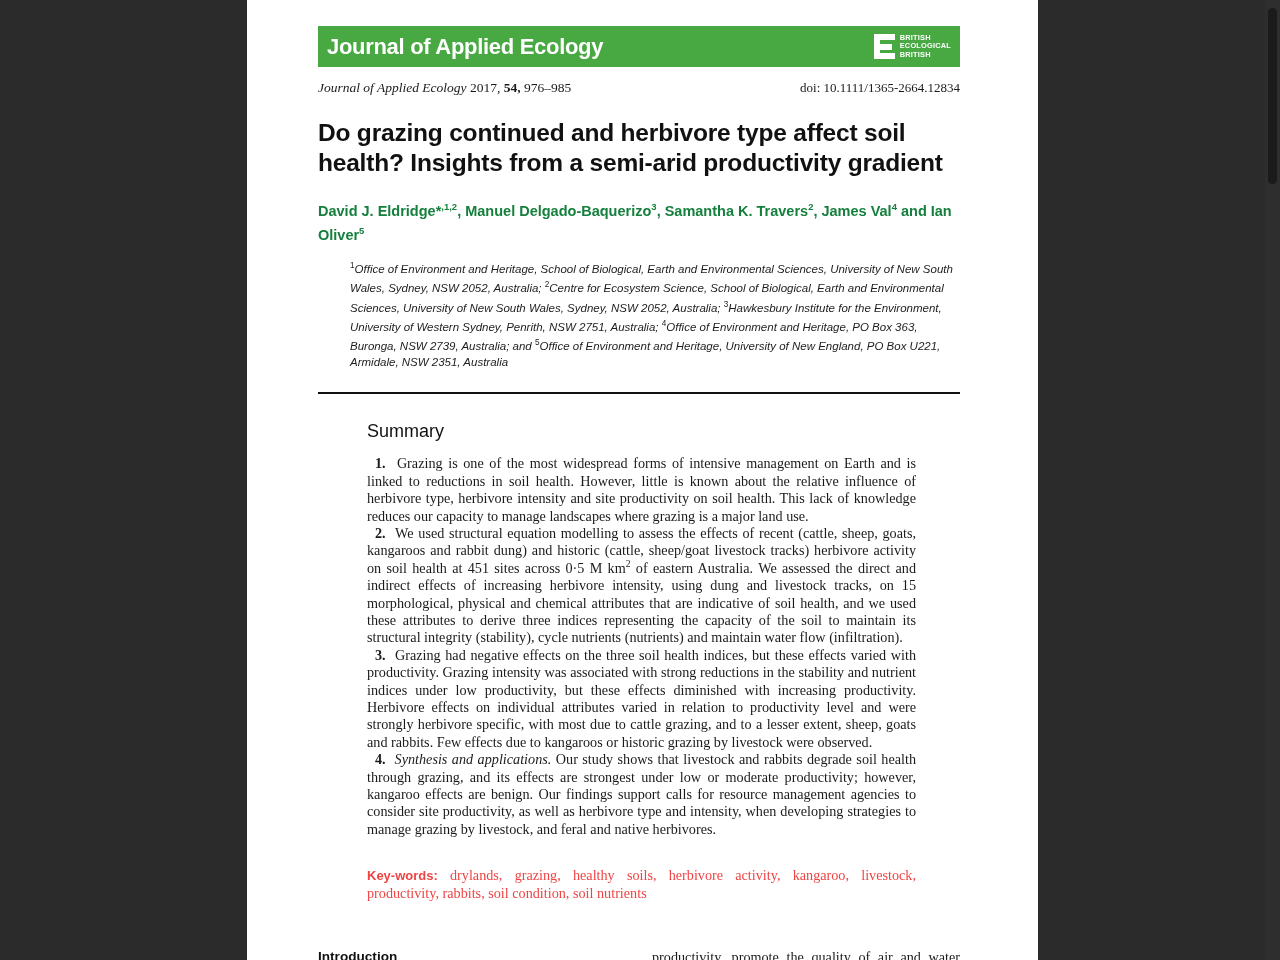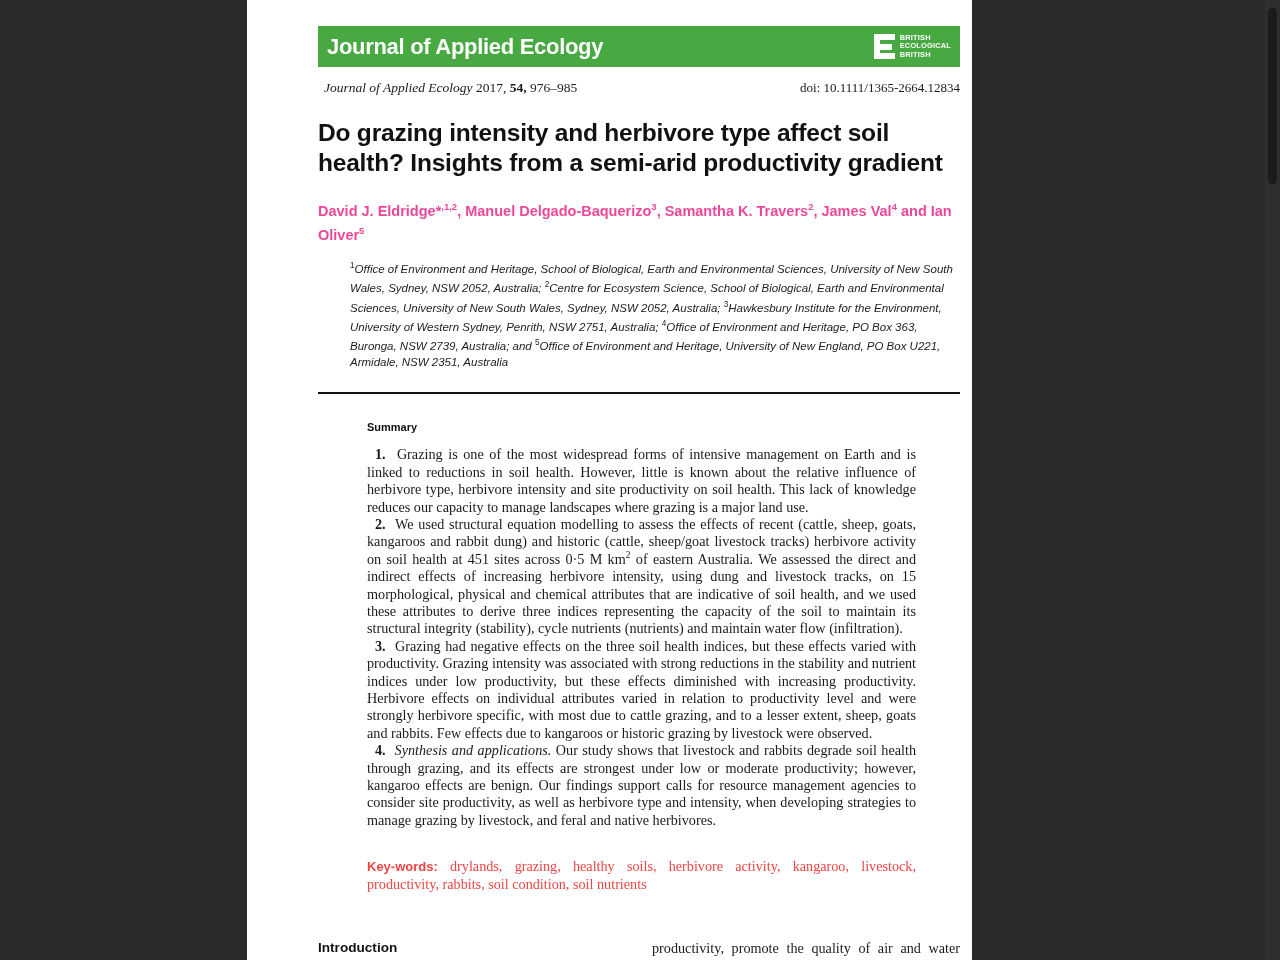--- a/index.html
+++ b/index.html
@@ -38,21 +38,21 @@
     height: 176px;
     border-radius: 5px;
     background: #1b1b1b;
   }
 
   
   #page {
     position: absolute;
     left: 247px;
     top: 0;
-    width: 725px;
+    width: 791px;
     height: 960px;
     background: #ffffff;
     overflow: hidden;
   }
   .page-inner {
     position: absolute;
     left: 71px;
     top: 0;
     width: 642px;
   }
@@ -106,21 +106,20 @@
   }
 
   
   .citation-row {
     display: flex;
     justify-content: space-between;
     align-items: baseline;
     margin-top: 13px;
     font-size: 13.5px;
     color: #1a1a1a;
-    margin-left: 6px;
   }
   .citation-left em { font-style: italic; }
   .citation-left b  { font-weight: bold; }
   .citation-doi { font-size: 13px; }
 
   
   .article-title {
     font-family: "Liberation Sans", sans-serif;
     font-weight: bold;
     font-size: 24.5px;
@@ -129,21 +128,21 @@
     margin-top: 22px;
     letter-spacing: -0.2px;
   }
 
   
   .authors {
     font-family: "Liberation Sans", sans-serif;
     font-weight: bold;
     font-size: 14.5px;
     line-height: 20px;
-    color: #ec4899;
+    color: #15803d;
     margin-top: 19px;
   }
   .authors sup { font-size: 9.5px; vertical-align: super; }
 
   
   .affiliations {
     font-family: "Liberation Sans", sans-serif;
     font-style: italic;
     font-size: 11.5px;
     line-height: 15.6px;
@@ -163,22 +162,22 @@
   }
 
   
   .summary-block {
     margin-top: 27px;
     margin-left: 49px;
     width: 549px;
   }
   .summary-heading {
     font-family: "Liberation Sans", sans-serif;
-    font-weight: bold;
-    font-size: 11px;
+    font-weight: normal;
+    font-size: 18px;
     color: #111111;
     margin-bottom: 13px;
   }
   .summary-para {
     font-size: 14.2px;
     line-height: 17.4px;
     color: #1a1a1a;
     text-align: justify;
     text-indent: 8px;
     margin: 0;
@@ -247,21 +246,21 @@
 
       <div class="citation-row">
         <div class="citation-left"><em>Journal of Applied Ecology</em>
           <span>2017,</span>
           <b>54,</b>
           <span>976–985</span>
         </div>
         <div class="citation-doi">doi: 10.1111/1365-2664.12834</div>
       </div>
 
-      <h1 class="article-title">Do grazing intensity and herbivore type affect soil health? Insights from a semi-arid productivity gradient</h1>
+      <h1 class="article-title">Do grazing continued and herbivore type affect soil health? Insights from a semi-arid productivity gradient</h1>
 
       <div class="authors">David J. Eldridge*<sup>,1,2</sup>, Manuel Delgado-Baquerizo<sup>3</sup>, Samantha K. Travers<sup>2</sup>, James Val<sup>4</sup> and Ian Oliver<sup>5</sup></div>
 
       <div class="affiliations"><sup>1</sup>Office of Environment and Heritage, School of Biological, Earth and Environmental Sciences, University of New South Wales, Sydney, NSW 2052, Australia; <sup>2</sup>Centre for Ecosystem Science, School of Biological, Earth and Environmental Sciences, University of New South Wales, Sydney, NSW 2052, Australia; <sup>3</sup>Hawkesbury Institute for the Environment, University of Western Sydney, Penrith, NSW 2751, Australia; <sup>4</sup>Office of Environment and Heritage, PO Box 363, Buronga, NSW 2739, Australia; and <sup>5</sup>Office of Environment and Heritage, University of New England, PO Box U221, Armidale, NSW 2351, Australia</div>
 
       <hr class="thick-rule">
 
       <div class="summary-block">
         <div class="summary-heading">Summary</div>
 

